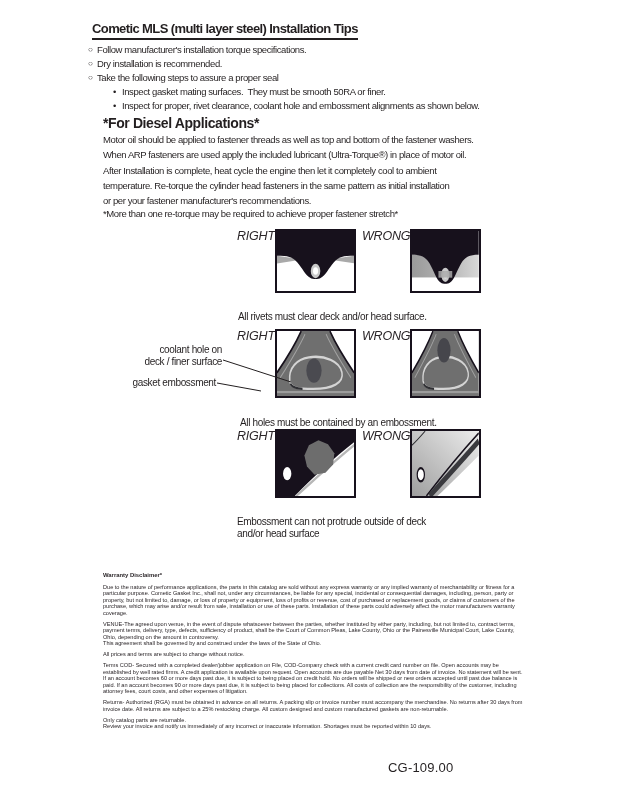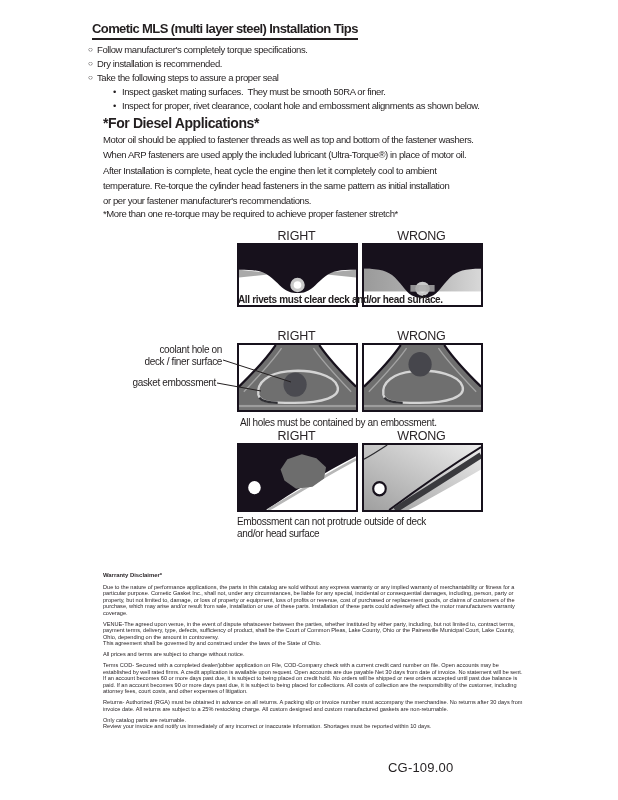--- a/index.html
+++ b/index.html
@@ -25,28 +25,28 @@
   .b-row.sub .b-marker { font-size:9.5px; }
 
   .diesel-heading { left:103px; top:115px; font-size:14px; font-weight:bold; letter-spacing:-0.4px; }
   .para { left:103px; width:480px; font-size:9.5px; letter-spacing:-0.4px; line-height:15px; white-space:pre-line; }
   .p1 { top:132px; }
   .p2 { top:163px; }
   .p-note { top:206px; }
 
   .diag-row { left:237px; width:250px; display:flex; gap:6px; }
   .r1 { top:229px; } .r2 { top:329px; } .r3 { top:429px; }
-  .diag-col { width:119px; display:flex; flex-direction:column; }
+  .diag-col { width:119px; display:flex; flex-direction:row;font-style:italic; }
   .diag-label { text-align:center; font-size:12.5px; letter-spacing:-0.2px; height:14px; line-height:14px; color:#2a2528; }
   .panel { width:121px; border:2px solid #17111c; background:#fff; }
   .panel.h1 { height:64px; } .panel.h2 { height:69px; }
   .panel svg { display:block; width:100%; height:100%; }
 
   .caption { font-size:10px; letter-spacing:-0.35px; line-height:11.5px; white-space:pre-line; }
-  .cap1 { left:238px; top:294px;font-weight:bold; }
+  .cap1 { left:238px; top:311px; }
   .cap2 { left:240px; top:417px; }
   .cap3 { left:237px; top:516px; }
 
   .annot { font-size:10px; letter-spacing:-0.35px; line-height:11.5px; text-align:right; white-space:pre-line; }
   .annot-coolant { left:108px; top:344px; width:114px; }
   .annot-gasket { left:102px; top:377px; width:114px; }
   .annot-lines { left:215px; top:352px; }
 
   .disclaimer { left:103px; top:572px; width:420px; font-size:5.6px; line-height:6.5px; color:#2a2528; }
   .disclaimer .d-head { font-weight:bold; font-size:5.9px; margin-bottom:5px; }
@@ -57,21 +57,21 @@
 </head>
 <body>
 
 <div class="page">
 
   <div class="abs title">Cometic MLS (multi layer steel) Installation Tips</div>
 
   <div class="abs bullets">
     <div class="b-row">
       <span class="b-marker">○</span>
-      <span>Follow manufacturer's completely torque specifications.</span>
+      <span>Follow manufacturer's installation torque specifications.</span>
     </div>
     <div class="b-row">
       <span class="b-marker">○</span>
       <span>Dry installation is recommended.</span>
     </div>
     <div class="b-row">
       <span class="b-marker">○</span>
       <span>Take the following steps to assure a proper seal</span>
     </div>
     <div class="b-row sub">

